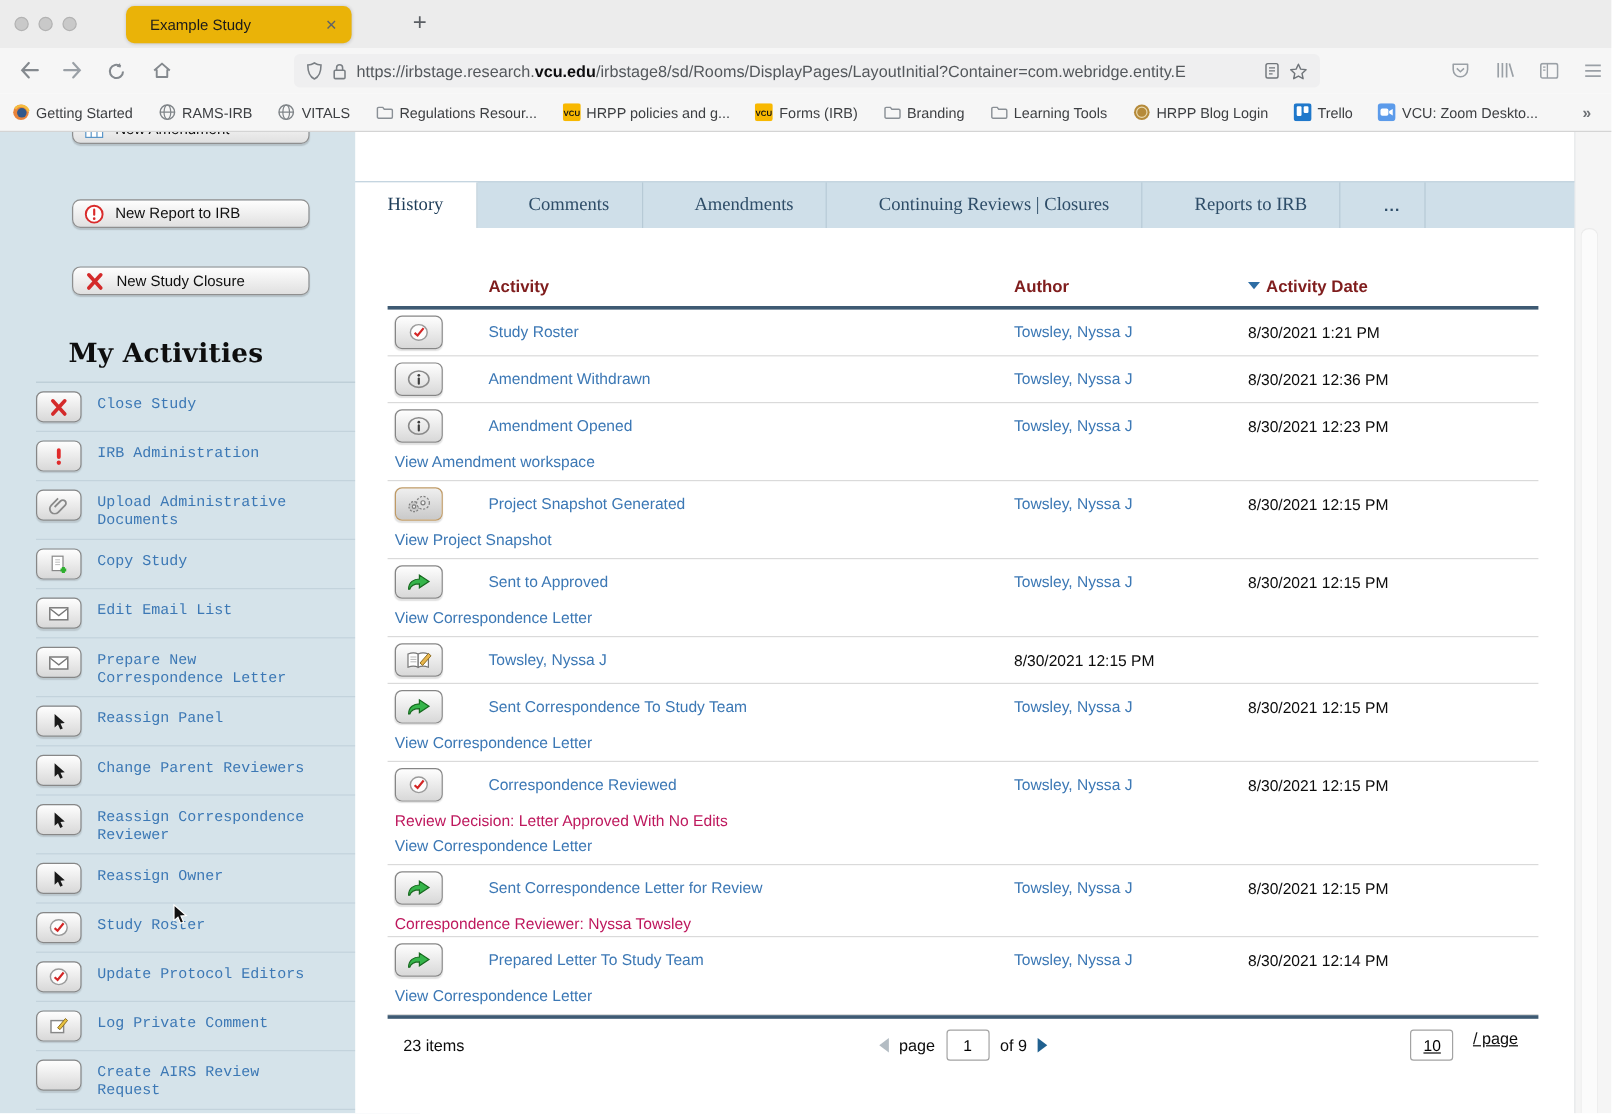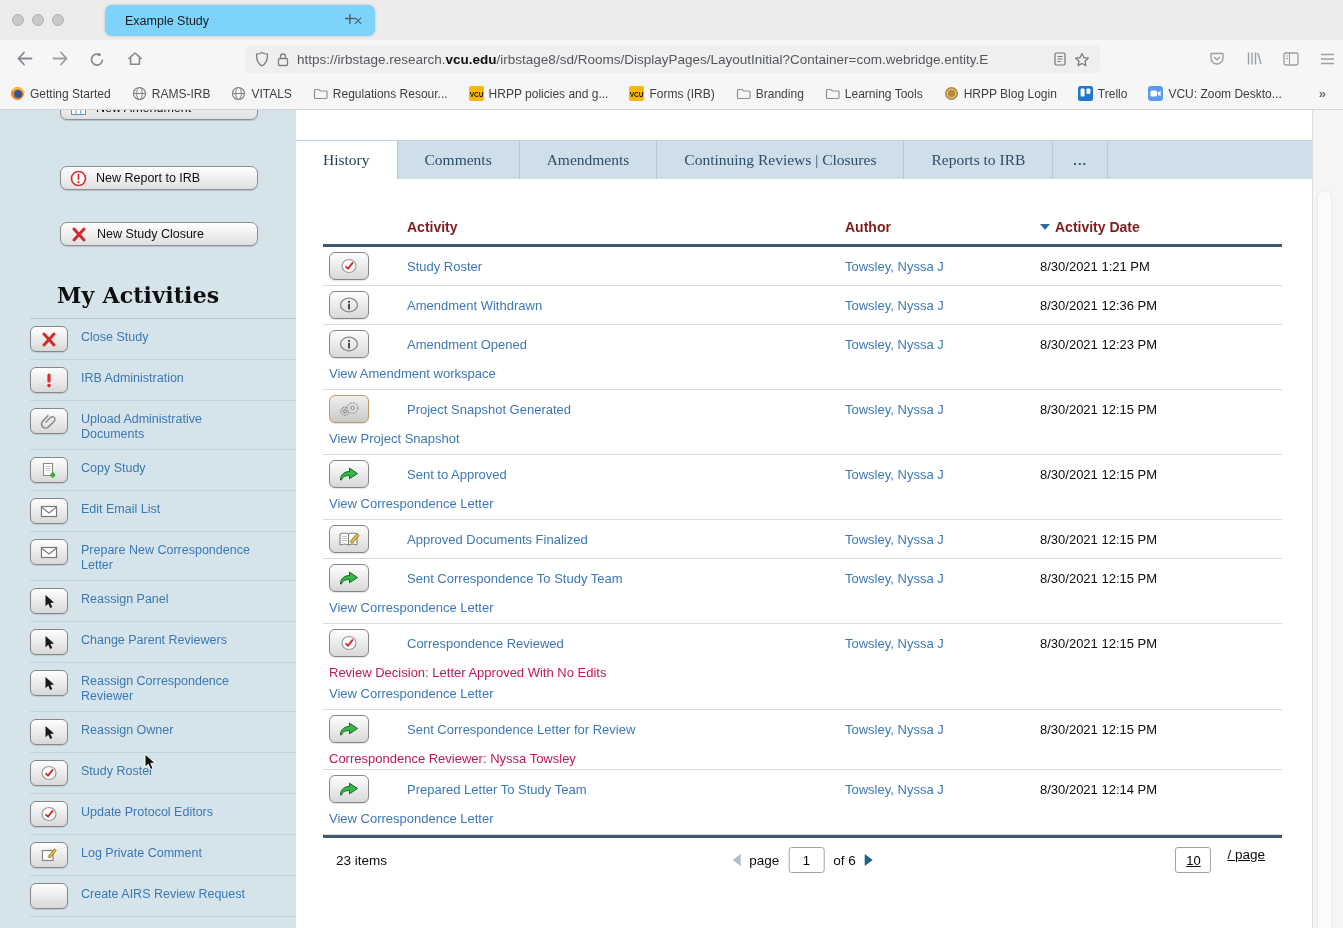--- a/index.html
+++ b/index.html
@@ -6,21 +6,21 @@
   body{
     width:1343px;height:928px;overflow:hidden;position:relative;
     font-family:"Liberation Sans",sans-serif;background:#fff;
     -webkit-font-smoothing:antialiased;
   }
   
   .titlebar{position:relative;height:40px;background:#ececec;}
   .traffic{position:absolute;top:14px;left:12px;display:flex;gap:8px;}
   .traffic span{width:12px;height:12px;border-radius:50%;background:#c9c9c9;border:1px solid #b2b2b2;box-sizing:border-box;}
   .browser-tab{
-    position:absolute;left:105px;top:5px;width:270px;height:31px;background:#7dd3fc;
+    position:absolute;left:105px;top:5px;width:188px;height:31px;background:#eab308;
     border-radius:7px;box-shadow:0 0 3px rgba(0,0,0,.18);
     display:flex;align-items:center;padding:0 12px 0 20px;box-sizing:border-box;
   }
   .browser-tab .t-label{font-size:12.5px;color:#1b1b1b;flex:1;white-space:nowrap;overflow:hidden;}
   .browser-tab .t-close{font-size:12px;color:#5f6368;margin-left:8px;}
   .newtab{position:absolute;left:344px;top:8px;font-size:20px;color:#5a5e63;font-weight:300;}
   .toolbar{position:relative;height:38px;background:#f6f6f6;}
   .nav-ico{position:absolute;top:11px;}
   .urlbar{
     position:absolute;left:245px;top:5px;width:855px;height:28px;background:#efeff0;
@@ -47,30 +47,30 @@
   }
   .sb-btn.first{margin-top:-14px;}
   .sb-btn.second{margin-top:46px;}
   .sb-btn.third{margin-top:32px;}
   .sb-heading{
     margin:36px 0 0 57px;font-family:"DejaVu Serif","Liberation Serif",serif;
     font-weight:700;font-size:22px;color:#0e0e0e;letter-spacing:.2px;
   }
   .sb-sep{margin:10px 28px 0 30px;border-top:1px solid #b9cad4;}
   .sb-list{margin:0 28px 0 30px;}
-  .sb-item{display:flex;gap:13px;align-items:flex-start;padding:7px 0;border-bottom:1px solid #c3d3dc;}
+  .sb-item{display:flex;gap:13px;align-items:flex-start;padding:7px 0;border-bottom:1px solid #c3d3dc;font-family:Liberation Mono, monospace;}
   .icon-btn{
     flex:0 0 auto;width:36px;height:24px;border:1px solid #878787;border-radius:6px;
     background:linear-gradient(#fefefe,#d8d8d8);display:flex;align-items:center;justify-content:center;
     box-shadow:0 1px 1px rgba(0,0,0,.12);
   }
   .sb-item .lbl{font-size:12.5px;line-height:15px;color:#3c78b5;padding-top:4px;max-width:185px;}
   
   .main{position:absolute;left:296px;top:0;width:1017px;height:100%;background:#fff;border-right:1px solid #dcdfe2;box-sizing:border-box;}
-  .tabstrip{margin-top:30px;height:38px;background:#cfdfe9;border-top:1px solid #c0d2dd;display:flex;}
+  .tabstrip{margin-top:41px;height:38px;background:#cfdfe9;border-top:1px solid #c0d2dd;display:flex;gap:16px;}
   .tab-item{
     display:flex;align-items:center;justify-content:center;padding:0 27px;
     font-family:"Liberation Serif",serif;font-size:15.5px;color:#2e4d68;
     border-right:1px solid #b7cad6;box-sizing:border-box;
   }
   .tab-item.active{background:#fff;color:#1d3c58;}
   .tab-item.dots{padding:0 20px;font-weight:bold;letter-spacing:1px;font-family:"Liberation Sans",sans-serif;font-size:13px;}
   .content{padding:0 30px 0 27px;}
   .thead{
     display:grid;grid-template-columns:84px 438px 195px 1fr;align-items:end;
@@ -594,21 +594,20 @@
                   <span>
                     <svg width="24" height="17" viewBox="0 0 24 17">
                       <path d="M3 3 C6 1.8 9 1.8 11.5 3 L11.5 14 C9 12.8 6 12.8 3 14 Z" fill="#fff" stroke="#777"></path>
                       <path d="M20 3 C17 1.8 14 1.8 11.5 3 L11.5 14 C14 12.8 17 12.8 20 14 Z" fill="#fff" stroke="#777"></path>
                       <path d="M5 5.5 L10 5.5 M5 7.5 L10 7.5 M5 9.5 L10 9.5" stroke="#aaa" stroke-width=".7"></path>
                       <path d="M13 10.5 L20 2.5 L22.2 4.5 L15.2 12.5 Z" fill="#e8b64c" stroke="#8a6a1f" stroke-width=".8"></path>
                     </svg>
                   </span>
                 </span>
               </div>
-              <div><span class="lk">Approved Documents Finalized</span></div>
               <div><span class="lk">Towsley, Nyssa J</span></div>
               <div class="date-cell">8/30/2021 12:15 PM</div>
             </div>
           </div>
           <div class="rowgroup">
             <div class="row-main">
               <div>
                 <span class="tbl-icon">
                   <span>
                     <svg width="22" height="15" viewBox="0 0 22 15">
@@ -676,21 +675,21 @@
             </div>
             <div class="sub-line lk">View Correspondence Letter</div>
           </div>
         </div>
       <div class="tfoot">
         <span class="items-count">23 items</span>
         <span class="pager">
           <span class="tri-l"></span>
           <span>page</span>
           <input class="pg-input" value="1" style="">
-          <span>of 6</span>
+          <span>of 9</span>
           <span class="tri-r"></span>
         </span>
         <span class="pagesize">
           <input class="pg-input" value="10" style="">
           <span>/ page</span>
         </span>
       </div>
     </div>
   </div>
 

